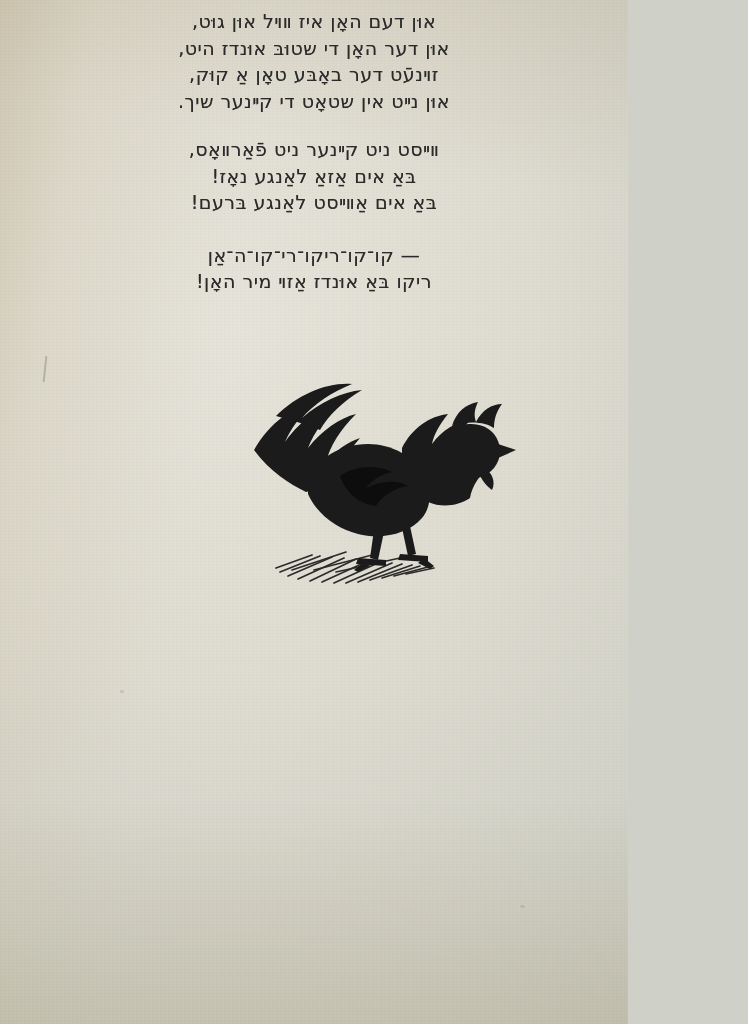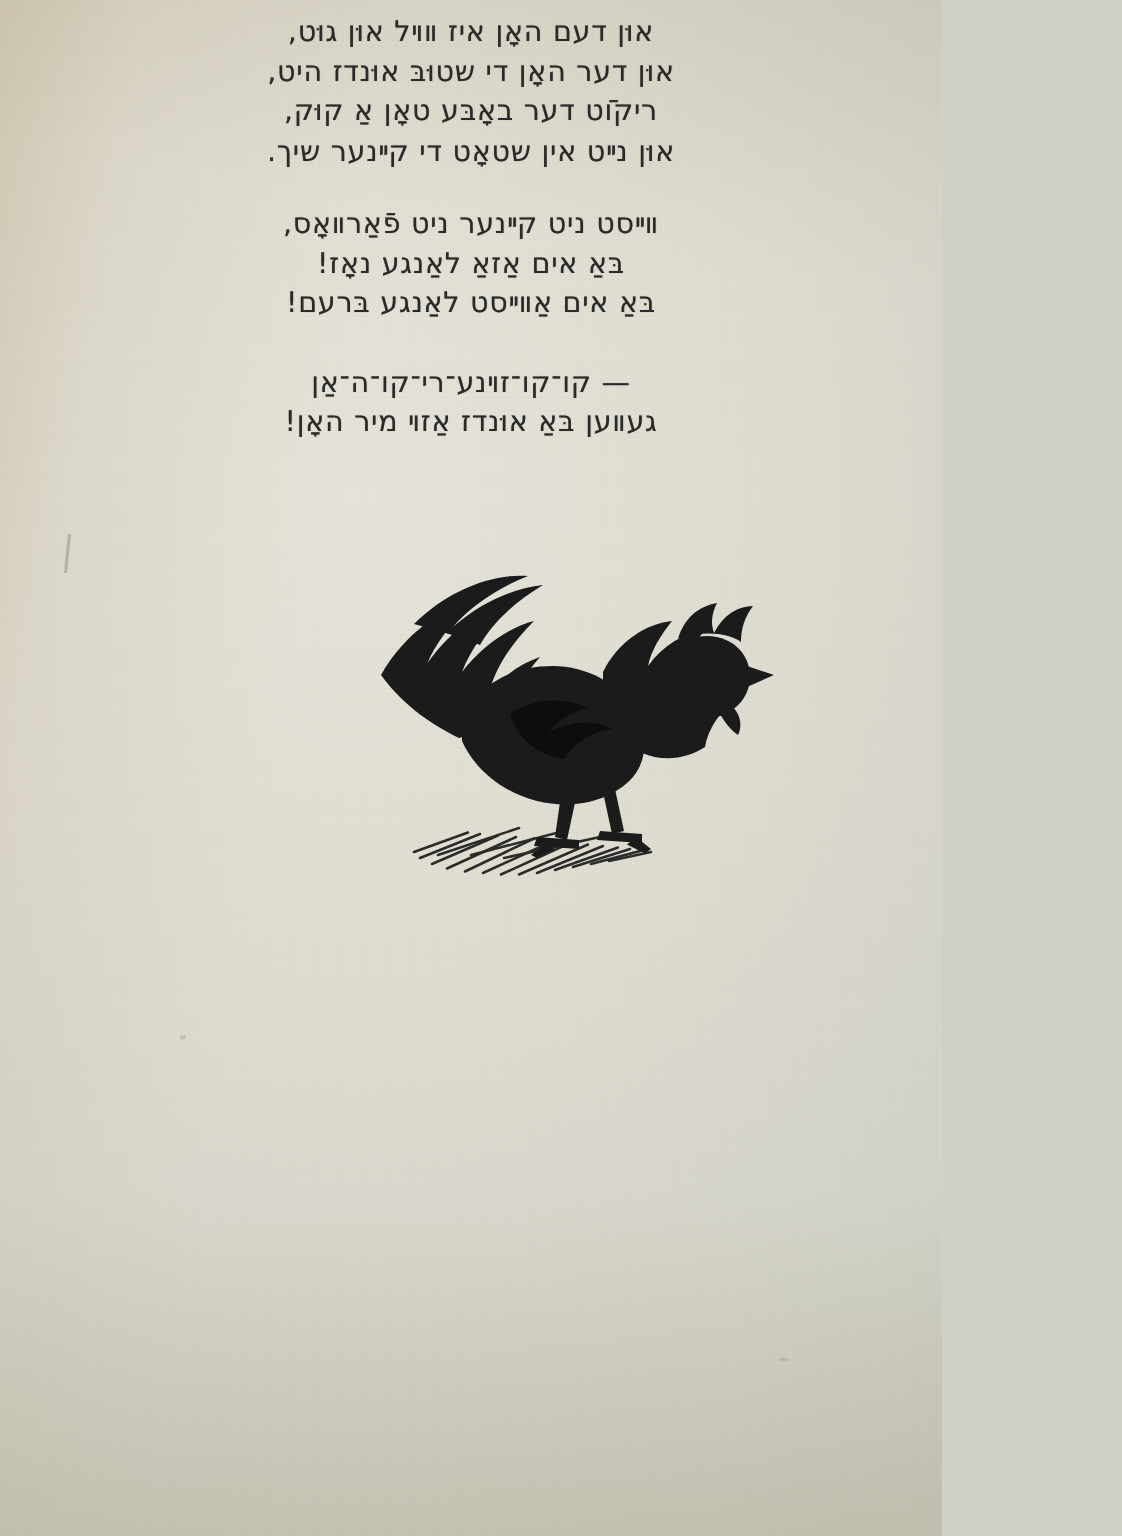--- a/index.html
+++ b/index.html
@@ -106,33 +106,33 @@
   <div class="scratch" style="left:44px;top:356px;width:2px;height:26px;transform:rotate(6deg);"></div>
   <div class="scratch" style="left:662px;top:366px;width:2px;height:30px;transform:rotate(-4deg);"></div>
   <div class="speck" style="left:120px;top:690px;width:4px;height:3px;opacity:.3;"></div>
   <div class="speck" style="left:520px;top:905px;width:5px;height:3px;opacity:.28;"></div>
 
   <div id="poem">
 
     <div class="stanza stanza-1">
       <div class="line">אוּן דעם האָן איז װױל אוּן גוּט,</div>
       <div class="line">אוּן דער האָן די שטוּבּ אוּנדז היט,</div>
-      <div class="line">ריקוֿט דער באָבּע טאָן אַ קוּק,</div>
+      <div class="line">זױנעֿט דער באָבּע טאָן אַ קוּק,</div>
       <div class="line">אוּן נײט אין שטאָט די קײנער שיך.</div>
     </div>
 
     <div class="stanza stanza-2">
       <div class="line">װײסט ניט קײנער ניט פֿאַרװאָס,</div>
       <div class="line">בּאַ אים אַזאַ לאַנגע נאָז!</div>
       <div class="line">בּאַ אים אַװײסט לאַנגע בּרעם!</div>
     </div>
 
     <div class="stanza stanza-3">
-      <div class="line">— קו־קו־זױנע־רי־קו־ה־אַן</div>
-      <div class="line">געװען בּאַ אוּנדז אַזױ מיר האָן!</div>
+      <div class="line">— קו־קו־ריקו־רי־קו־ה־אַן</div>
+      <div class="line">ריקו בּאַ אוּנדז אַזױ מיר האָן!</div>
     </div>
 
   </div>
 
   <div id="illustration">
     <svg width="280" height="215" viewBox="0 0 280 215" xmlns="http://www.w3.org/2000/svg">
       <g fill="#1b1b1b" stroke="none">
 
         <path d="M18 78 C34 50 58 34 78 30 C64 44 54 58 49 70 C66 46 88 32 108 28 C90 44 78 60 72 76 C86 58 104 46 120 42 C104 58 94 74 90 90 C100 78 112 70 124 66 C110 82 102 98 100 112 L70 120 C54 112 34 100 18 78 Z"></path>
 

